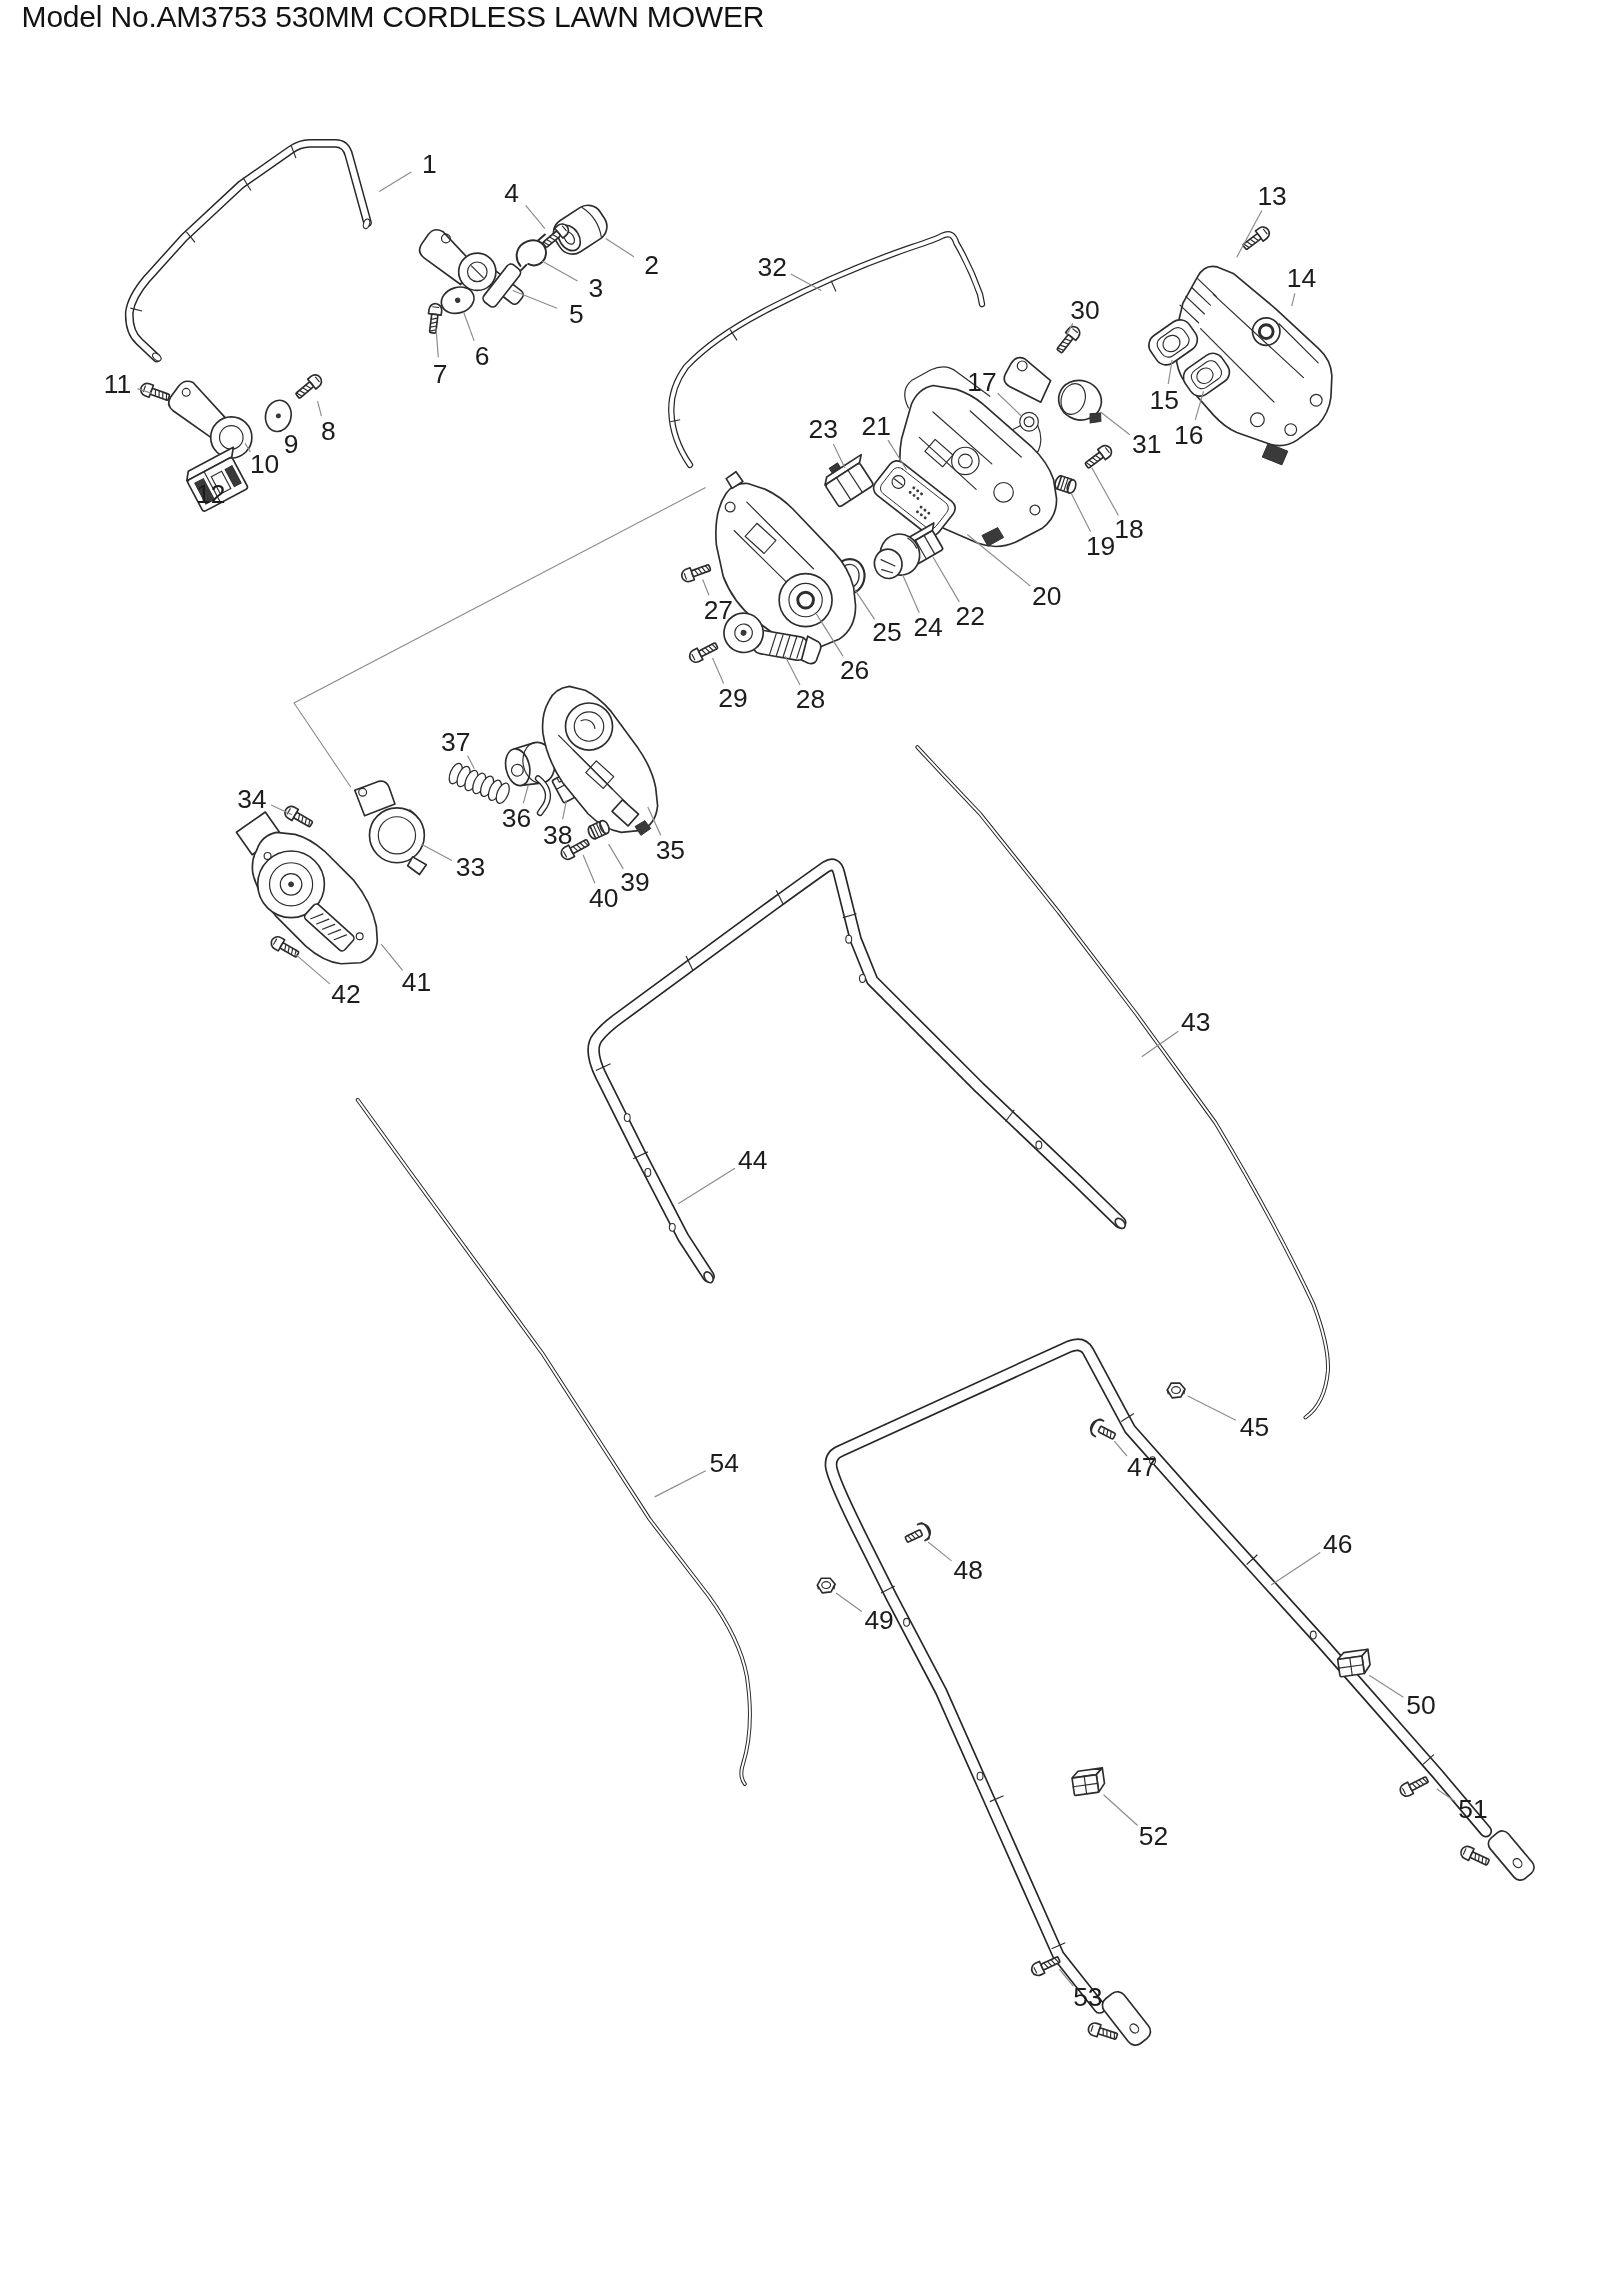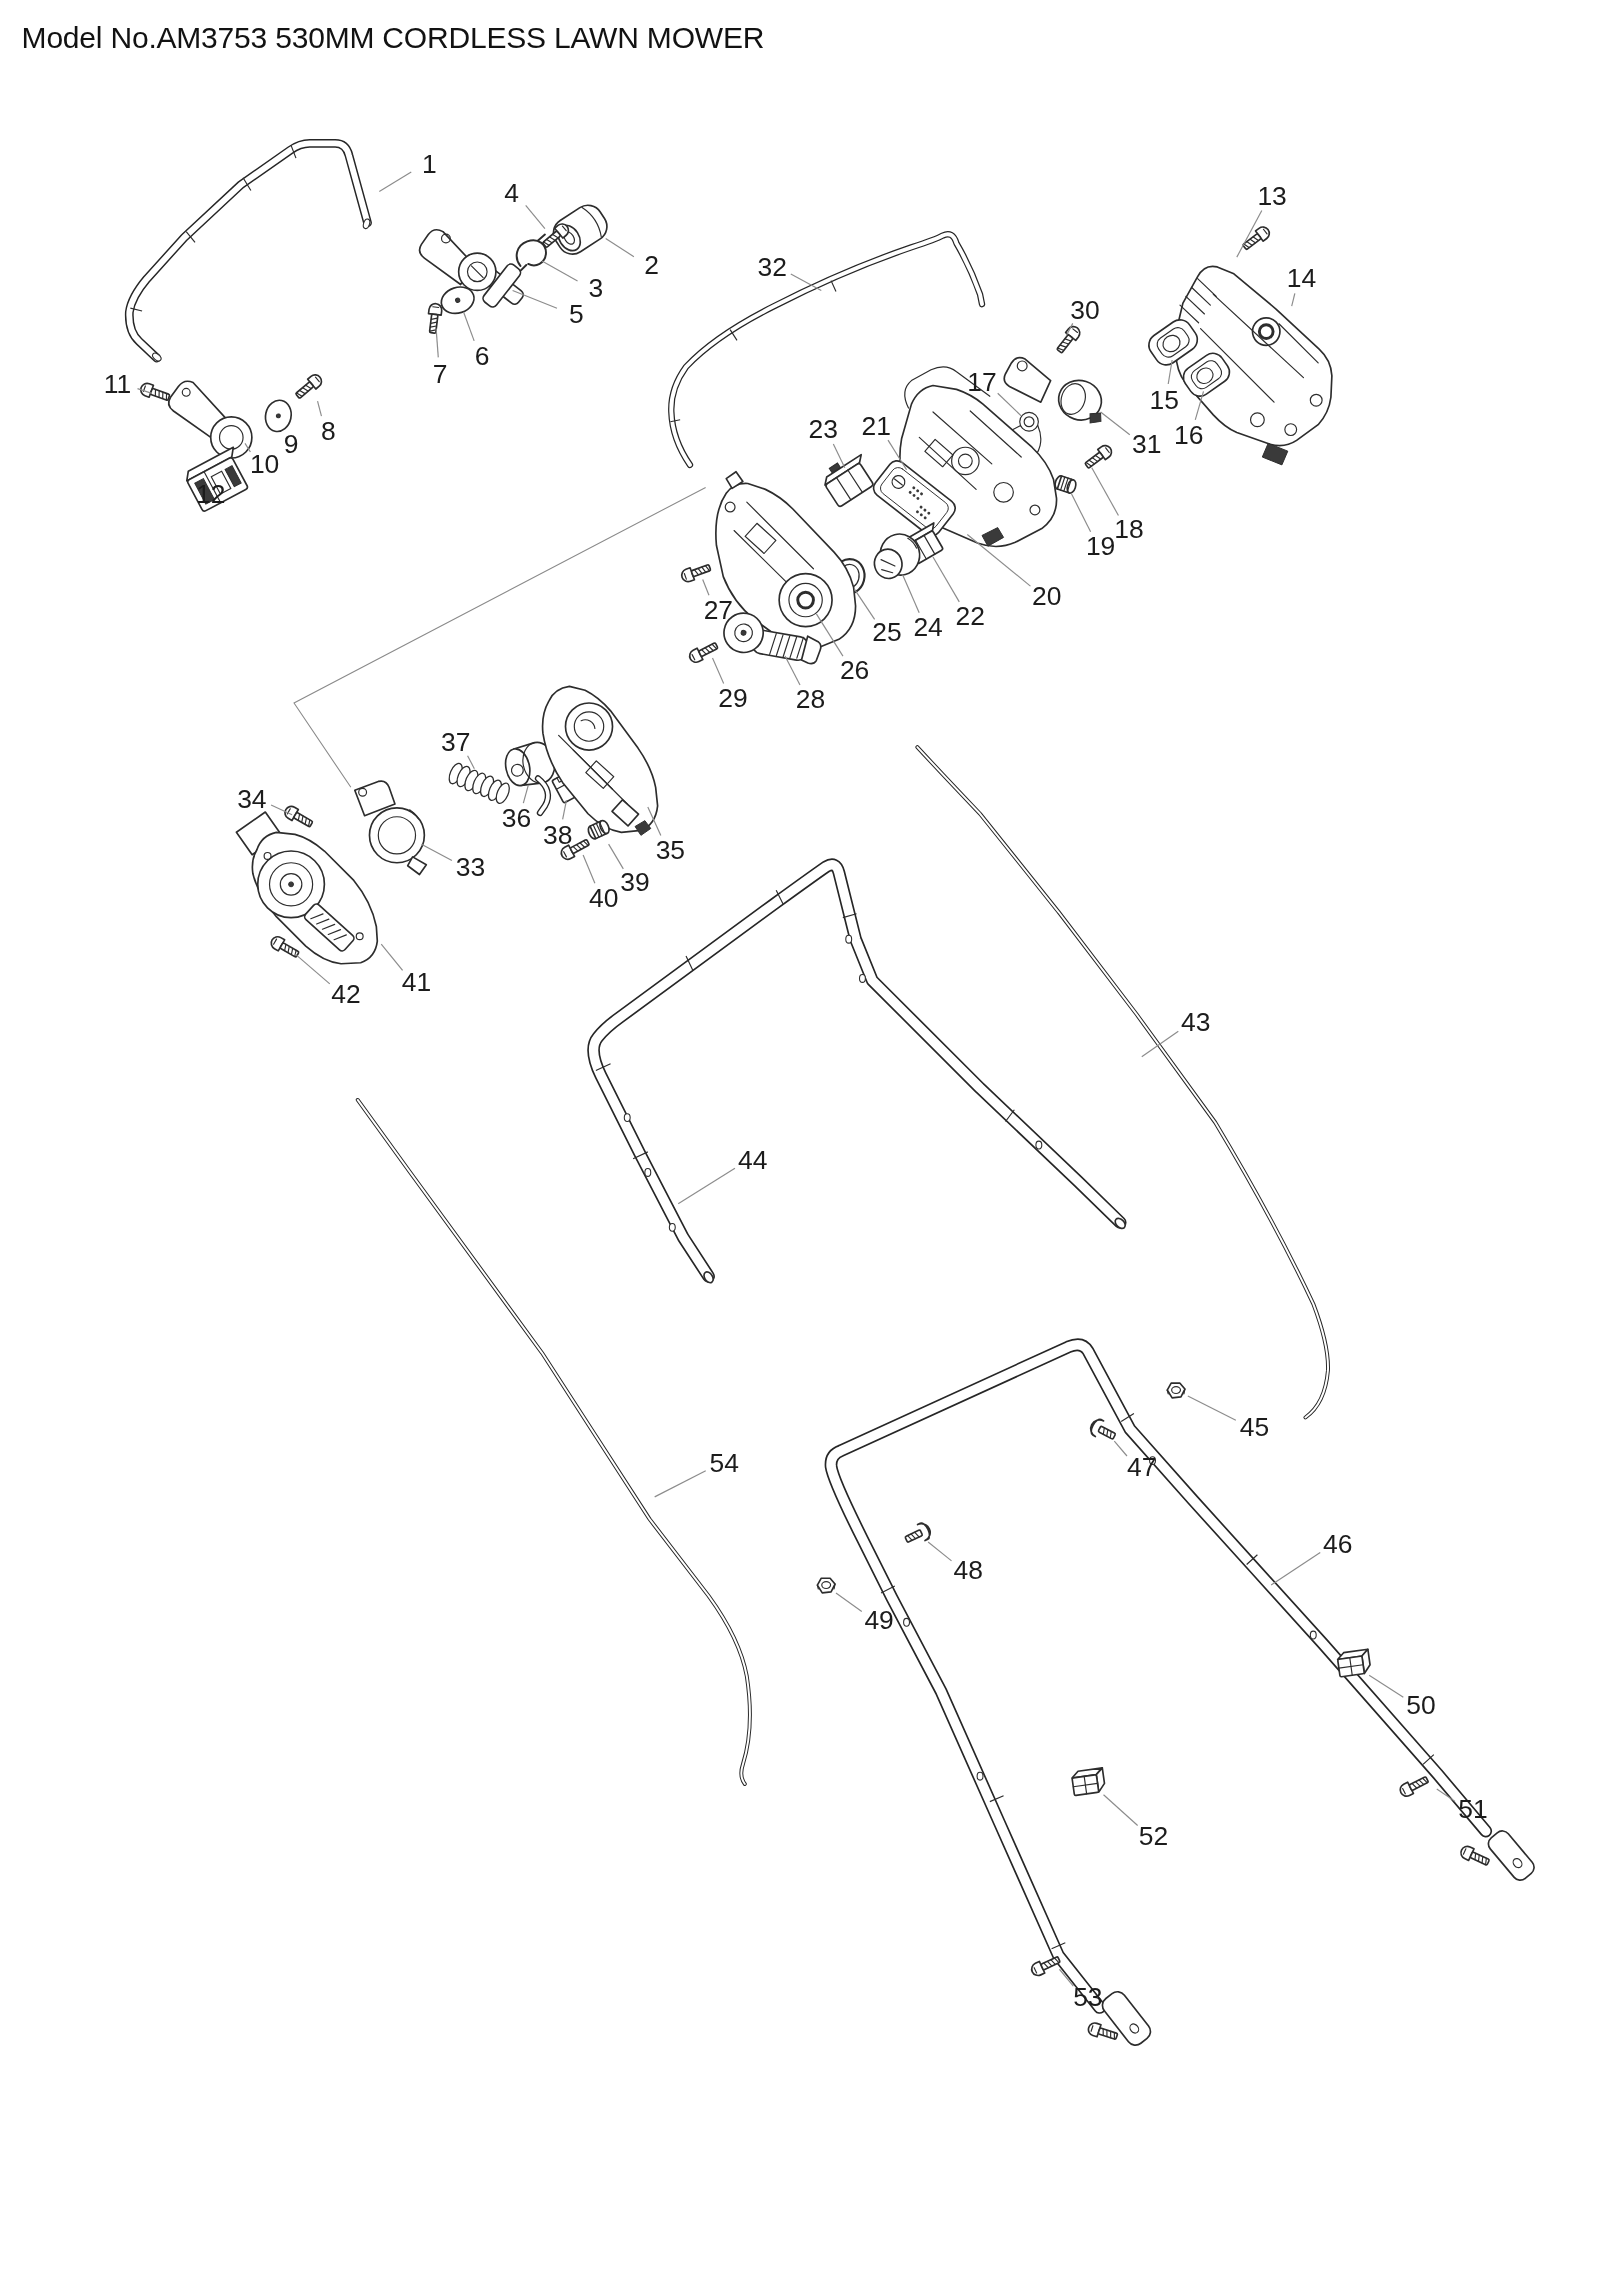--- a/index.html
+++ b/index.html
@@ -1,18 +1,18 @@
 <!DOCTYPE html>
 <html><head>
 <meta charset="utf-8">
 <style>
   html,body{margin:0;padding:0;background:#ffffff;}
   #page{position:relative;width:1621px;height:2293px;background:#fff;overflow:hidden;
         font-family:"Liberation Sans",sans-serif;}
-  #title{position:absolute;left:21.6px;top:21px;font-size:30px;font-weight:500;color:#121212;
+  #title{position:absolute;left:21.6px;top:0;font-size:30px;font-weight:500;color:#121212;
          letter-spacing:-0.2px;white-space:nowrap;margin:0;}
   svg{position:absolute;left:0;top:0;}
   .ln{fill:#ffffff;stroke:#2d2d2d;stroke-width:1.7;stroke-linejoin:round;stroke-linecap:round;}
   .ln2{fill:none;stroke:#2d2d2d;stroke-width:1.2;stroke-linejoin:round;stroke-linecap:round;}
   .dk{fill:#3a3a3a;stroke:#2d2d2d;stroke-width:1;}
   .tube-o{fill:none;stroke:#262626;stroke-width:13;stroke-linejoin:round;stroke-linecap:round;}
   .tube-i{fill:none;stroke:#ffffff;stroke-width:9.6;stroke-linejoin:round;stroke-linecap:round;}
   .tube1-o{fill:none;stroke:#262626;stroke-width:9;stroke-linejoin:round;stroke-linecap:round;}
   .tube1-i{fill:none;stroke:#ffffff;stroke-width:6;stroke-linejoin:round;stroke-linecap:round;}
   .cab-o{fill:none;stroke:#262626;stroke-width:6.5;stroke-linejoin:round;stroke-linecap:round;}

